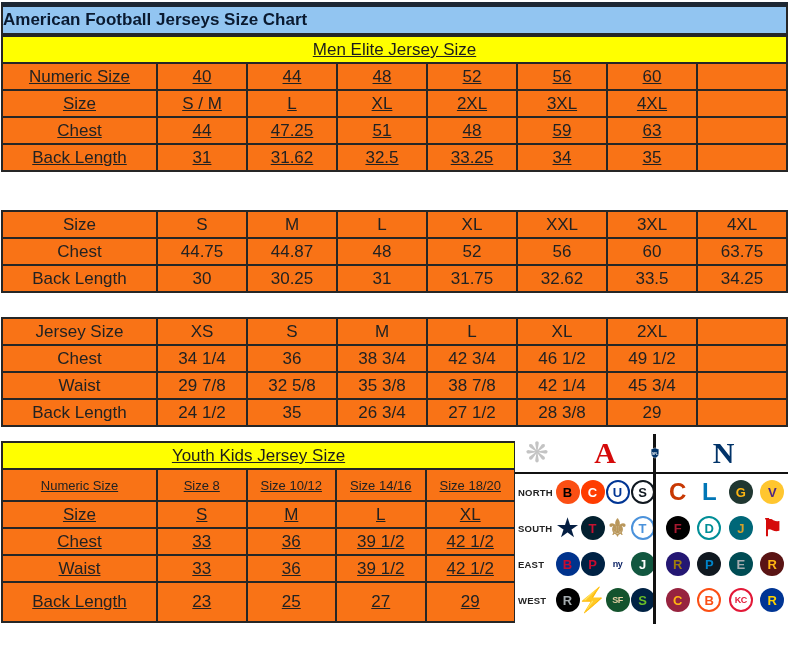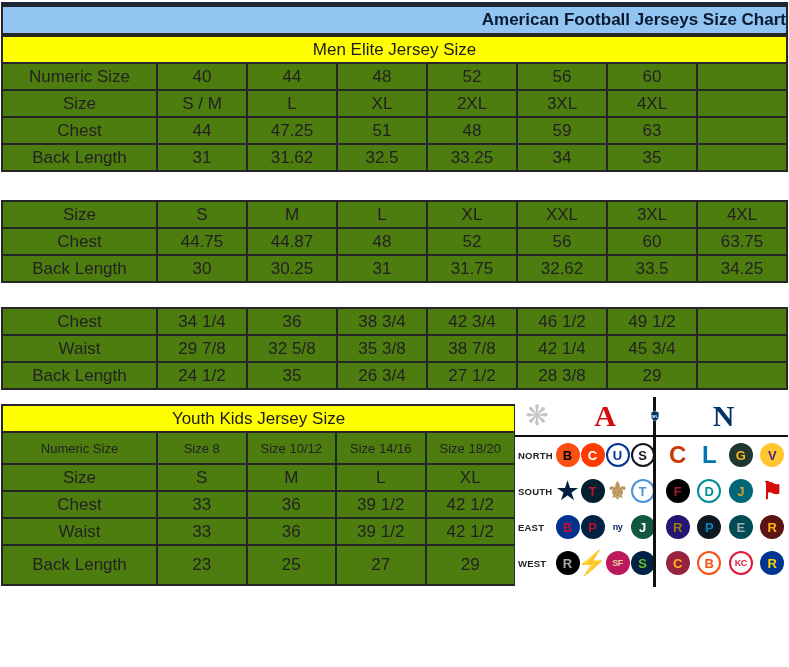--- a/index.html
+++ b/index.html
@@ -4,43 +4,43 @@
 <style>
   html,body{margin:0;padding:0;background:#fff;}
   .page{
     position:relative;width:789px;height:667px;overflow:hidden;background:#fff;
     font-family:"Liberation Sans", sans-serif;color:#222;
   }
   
   .title-bar{
     margin:2px 1px 0 1px;height:26px;line-height:26px;
     border:2px solid #262626;border-top:5px solid #1d2733;
-    background:#92C5F1;text-align:right;
+    background:#92C5F1;text-align:left;
     font-size:17px;font-weight:bold;color:#0A1A30;
   }
   
   .size-table{margin:0 1px;}
   .band{
     height:25px;line-height:25px;background:#FFFF00;
     border:2px solid #262626;border-bottom:none;
     text-align:center;font-size:17px;color:#1c1c1c;
   }
   .size-table table{
-    width:100%;border-collapse:collapse;table-layout:fixed;background:#4d7c0f;
+    width:100%;border-collapse:collapse;table-layout:fixed;background:#f97316;
   }
   .size-table td{
     border:2px solid #262626;height:25px;padding:0;
     text-align:center;font-size:17px;color:#222;white-space:nowrap;overflow:hidden;
   }
-  #table-0{margin-bottom:28px;}
+  #table-0{margin-bottom:38px;text-decoration:underline;}
   #table-1{margin-bottom:24px;}
   #table-2{margin-bottom:14px;}
   
   .bottom{position:relative;}
-  #table-3{width:515px;margin:0 0 8px 1px;}
+  #table-3{width:515px;margin:0 0 8px 1px;text-decoration:underline;}
   #table-3 tr:first-child td{font-size:13px;height:30px;}
   #table-3 tr:last-child td{height:38px;}
   
   .nfl-panel{
     position:absolute;left:515px;top:-7px;width:273px;height:200px;
     background:#fff;
   }
   .nfl-divider{
     position:absolute;left:138px;top:0;bottom:10px;width:3px;background:#111;
   }
@@ -192,20 +192,30 @@
           <col style="width: 155px;">
           <col>
           <col>
           <col>
           <col>
           <col>
           <col>
           <col>
         </colgroup>
         <tbody>
+          <tr>
+            <td>Jersey Size</td>
+            <td>XS</td>
+            <td>S</td>
+            <td>M</td>
+            <td>L</td>
+            <td>XL</td>
+            <td>2XL</td>
+            <td></td>
+          </tr>
           <tr>
             <td>Chest</td>
             <td>34 1/4</td>
             <td>36</td>
             <td>38 3/4</td>
             <td>42 3/4</td>
             <td>46 1/2</td>
             <td>49 1/2</td>
             <td></td>
           </tr>
@@ -341,21 +351,21 @@
               <span class="chip kind-chip" style="background: rgb(16, 24, 32); color: rgb(0, 133, 202);">P</span>
               <span class="chip kind-chip" style="background: rgb(0, 76, 84); color: rgb(165, 172, 175);">E</span>
               <span class="chip kind-chip" style="background: rgb(90, 20, 20); color: rgb(255, 182, 18);">R</span>
             </div>
           </div>
           <div class="nfl-row">
             <span class="region">WEST</span>
             <div class="grp grp-afc">
               <span class="chip kind-chip" style="background: rgb(0, 0, 0); color: rgb(165, 172, 175);">R</span>
               <span class="chip kind-glyph" style="color: rgb(255, 194, 14);">⚡</span>
-              <span class="chip kind-chip small-text" style="background: #be185d; color: rgb(230, 208, 163);">SF</span>
+              <span class="chip kind-chip small-text" style="background: #14532d; color: rgb(230, 208, 163);">SF</span>
               <span class="chip kind-chip" style="background: rgb(0, 34, 68); color: rgb(105, 190, 40);">S</span>
             </div>
             <div class="grp grp-nfc">
               <span class="chip kind-chip" style="background: rgb(151, 35, 63); color: rgb(255, 182, 18);">C</span>
               <span class="chip kind-ring" style="color: rgb(251, 79, 20);">B</span>
               <span class="chip kind-ring small-text" style="color: rgb(227, 24, 55);">KC</span>
               <span class="chip kind-chip" style="background: rgb(0, 53, 148); color: rgb(255, 209, 0);">R</span>
             </div>
           </div>
         </div>

